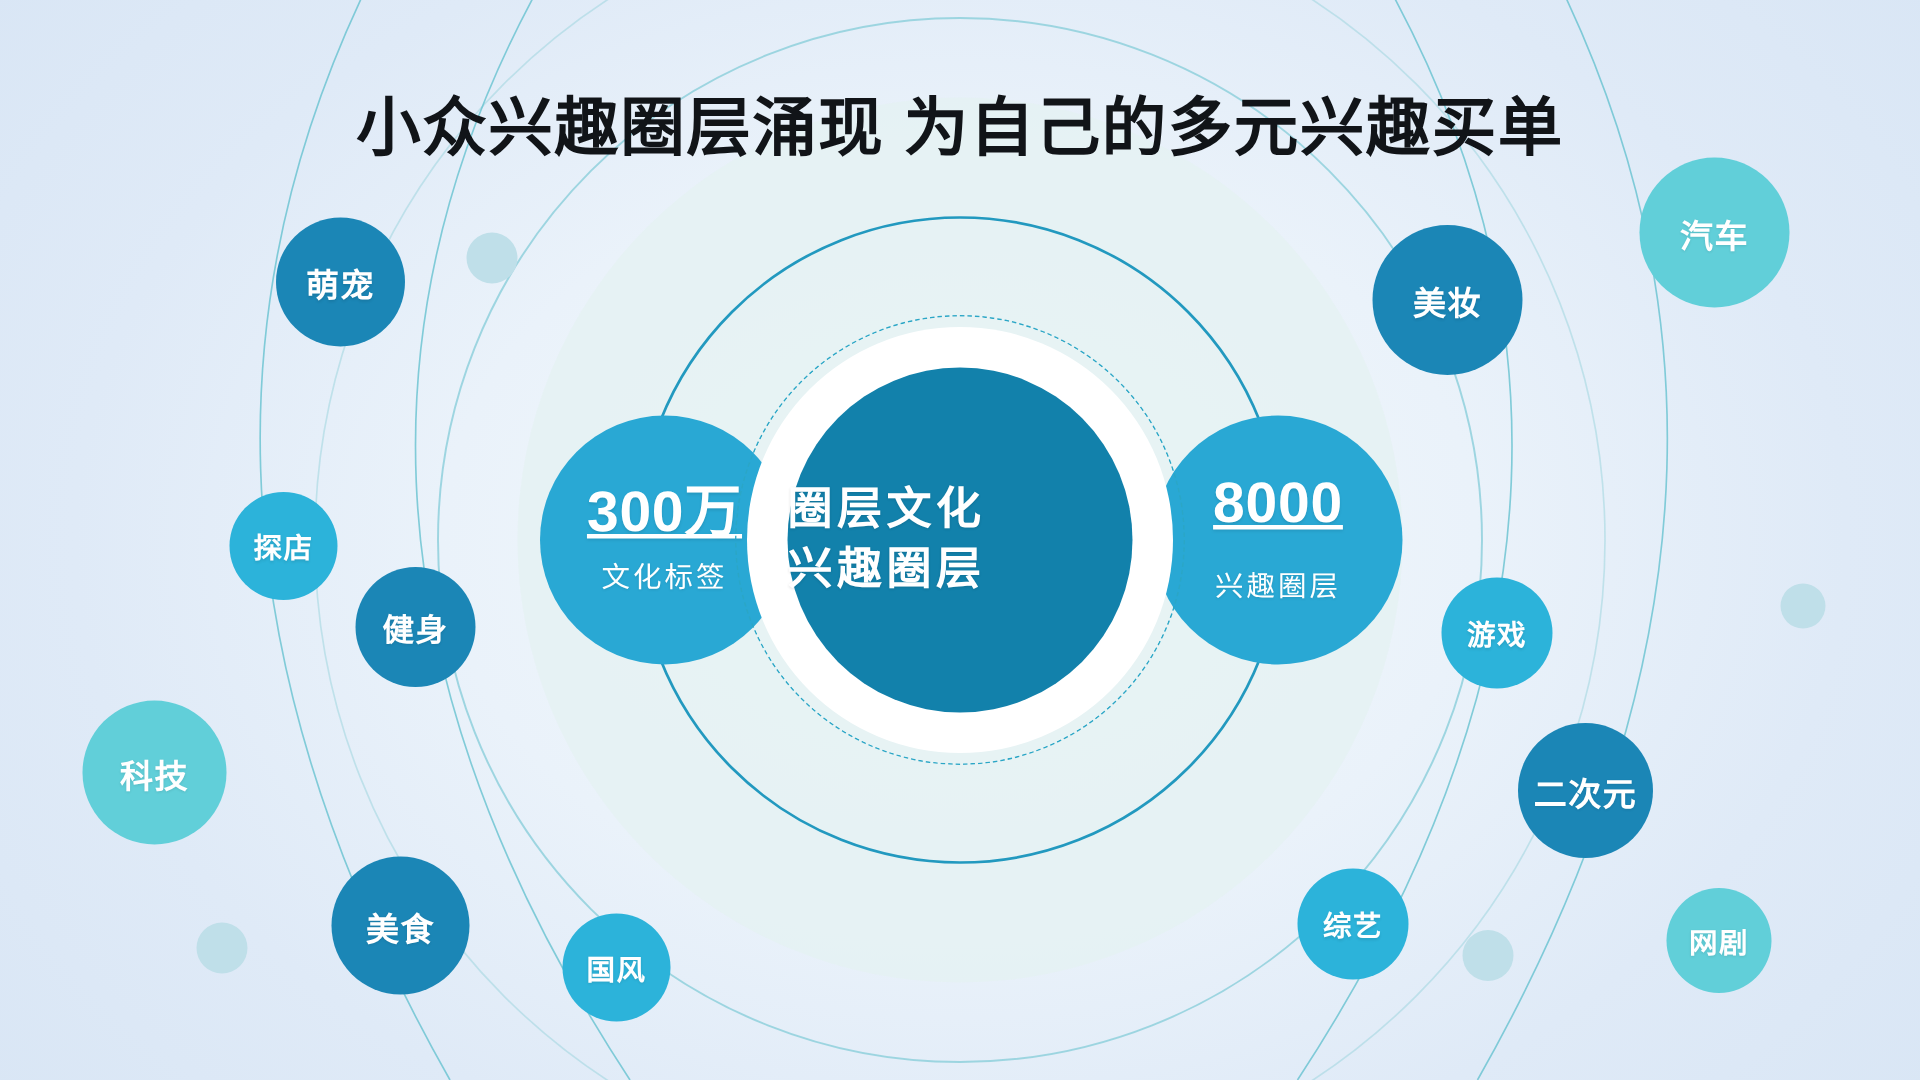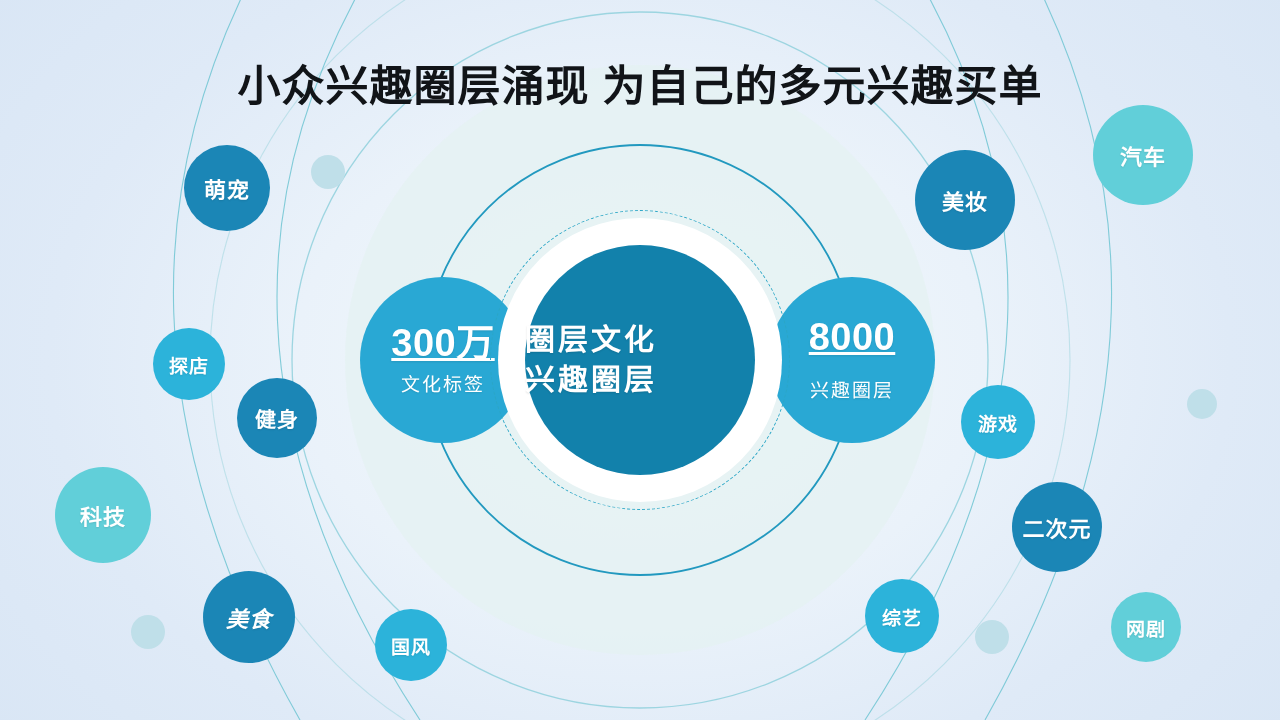--- a/index.html
+++ b/index.html
@@ -169,21 +169,21 @@
   </div>
 
   <div class="node tag" style="left:237px; top:378px; width:80px; height:80px; background:#1b86b6;">
     <span class="nlabel">健身</span>
   </div>
 
   <div class="node tag lg" style="left:55px; top:467px; width:96px; height:96px; background:#61cfd9;">
     <span class="nlabel">科技</span>
   </div>
 
-  <div class="node tag lg" style="left:203px; top:571px; width:92px; height:92px; background:#1b86b6;font-style:italic;">
+  <div class="node tag lg" style="left:221px; top:571px; width:92px; height:92px; background:#1b86b6;">
     <span class="nlabel">美食</span>
   </div>
 
   <div class="node tag sm" style="left:375px; top:609px; width:72px; height:72px; background:#2cb3da;">
     <span class="nlabel">国风</span>
   </div>
 
   <div class="node tag lg" style="left:915px; top:150px; width:100px; height:100px; background:#1b86b6;">
     <span class="nlabel">美妆</span>
   </div>

